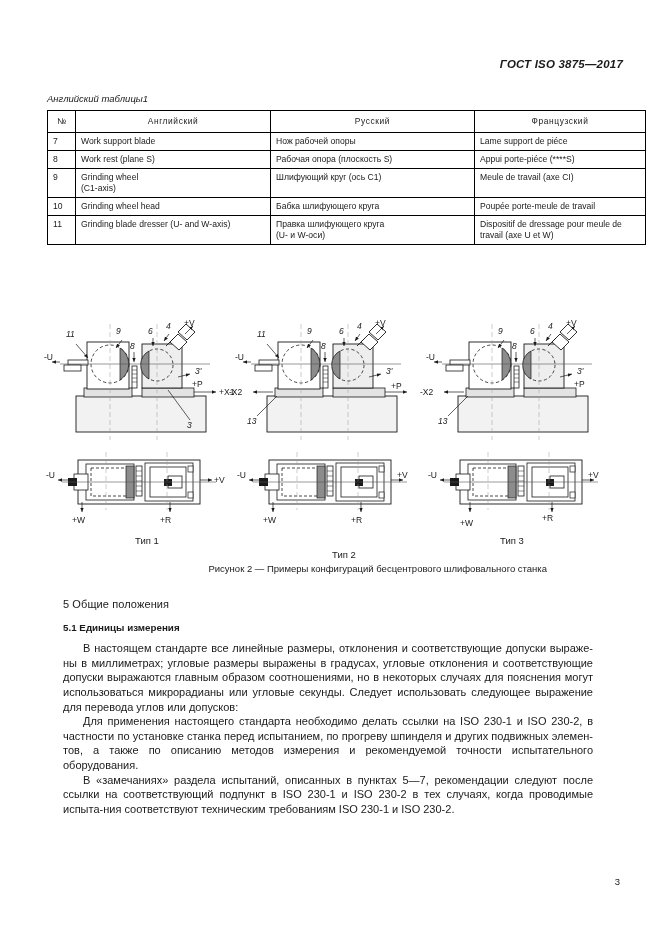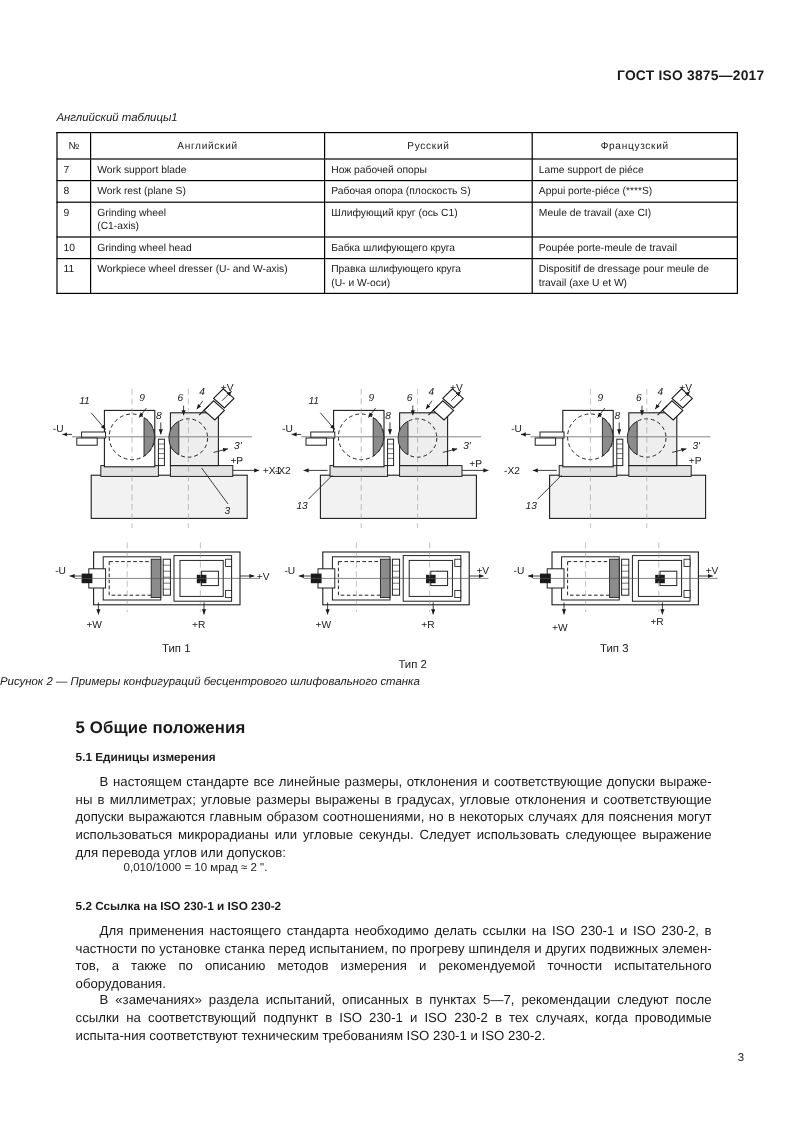--- a/index.html
+++ b/index.html
@@ -11,24 +11,25 @@
     font-family: "Liberation Sans", sans-serif;
     color: #1a1a1a;
     position: relative;
     overflow: hidden;
   }
   .page { position: relative; width: 661px; height: 935px; padding: 0; }
 
   
   .doc-header {
     position: absolute;
-    top: 58px; right: 24px;
+    top: 58px; right: 38px;
     font-size: 11.5px;
     font-weight: bold;
     letter-spacing: 0.2px;
+    font-style: italic;
   }
 
   
   .table-caption {
     position: absolute;
     top: 93px; left: 47px;
     font-size: 9.5px;
     font-style: italic;
   }
 
@@ -51,21 +52,21 @@
   table.spec thead th {
     text-align: center;
     font-size: 8.4px;
     letter-spacing: 0.6px;
     padding: 5px 4px;
     border-bottom: 1.6px solid #000;
   }
   table.spec thead th.num-h { letter-spacing: 0; }
   .col-num { width: 28px; text-align: left; }
   .col-en  { width: 195px; }
-  .col-ru  { width: 173px; }
+  .col-ru  { width: 204px; }
   .col-fr  { width: 171px; }
   td.justify { text-align: justify; }
 
   
   .figure-area {
     position: absolute;
     top: 296px; left: 40px;
     width: 580px; height: 250px;
   }
 
@@ -76,30 +77,29 @@
     font-size: 9.5px;
   }
   .type-captions span { position: absolute; }
   .tc1 { left: 95px; }
   .tc2 { left: 292px; margin-top: 14px; }
   .tc3 { left: 460px; }
 
   .fig-caption {
     position: absolute;
     top: 563px; left: 0; width: 547px;
-    text-align: left;
+    text-align: right;
     font-size: 9.5px;
-    font-style: italic;
   }
 
   
   .content { position: absolute; top: 598px; left: 63px; width: 530px; }
   h2.sec {
-    font-size: 14px;
-    font-weight: bold;
+    font-size: 11px;
+    font-weight: normal;
     margin: 0 0 12px 0;
     letter-spacing: 0.1px;
   }
   h3.subsec {
     font-size: 9.8px;
     font-weight: bold;
     margin: 0 0 8px 0;
   }
   h3.subsec.second { margin-top: 19px; }
   p.body {
@@ -166,21 +166,21 @@
           <td class="col-fr">Meule de travail (axe CI)</td>
         </tr>
         <tr>
           <td class="col-num">10</td>
           <td class="col-en">Grinding wheel head</td>
           <td class="col-ru">Бабка шлифующего круга</td>
           <td class="col-fr">Poupée porte-meule de travail</td>
         </tr>
         <tr>
           <td class="col-num">11</td>
-          <td class="col-en">Workpiece wheel dresser (U- and W-axis)</td>
+          <td class="col-en">Grinding blade dresser (U- and W-axis)</td>
           <td class="col-ru" style="white-space:pre-line">Правка шлифующего круга
 (U- и W-оси)</td>
           <td class="col-fr justify">Dispositif de dressage pour meule de travail (axe U et W)</td>
         </tr>
       </tbody>
     </table>
   </div>
 
   <div class="figure-area">
     <svg width="580" height="250" viewBox="0 0 580 250">
@@ -397,20 +397,18 @@
     <span class="tc2">Тип 2</span>
     <span class="tc3">Тип 3</span>
   </div>
 
   <div class="fig-caption">Рисунок 2 — Примеры конфигураций бесцентрового шлифовального станка</div>
 
   <div class="content">
     <h2 class="sec">5  Общие положения</h2>
     <h3 class="subsec">5.1  Единицы измерения</h3>
     <p class="body">В настоящем стандарте все линейные размеры, отклонения и соответствующие допуски выраже-ны в миллиметрах; угловые размеры выражены в градусах, угловые отклонения и  соответствующие допуски выражаются главным образом соотношениями, но в некоторых случаях для пояснения могут использоваться микрорадианы или угловые секунды. Следует использовать следующее выражение для перевода углов или допусков:</p>
-    <p class="formula">0,010/1000 = 10 мрад ≈ 2 ".</p>
-    <h3 class="subsec second">5.2 Ссылка на ISO 230-1 и ISO 230-2</h3>
     <p class="body">Для применения настоящего стандарта необходимо делать ссылки на ISO 230-1 и ISO 230-2, в частности по установке станка перед испытанием, по прогреву шпинделя и других подвижных элемен-тов, а также по описанию методов измерения и рекомендуемой точности испытательного оборудования.</p>
     <p class="body">В «замечаниях» раздела испытаний, описанных в пунктах 5—7, рекомендации следуют  после ссылки на соответствующий подпункт в ISO 230-1 и ISO 230-2 в тех случаях, когда проводимые испыта-ния соответствуют техническим требованиям ISO 230-1 и ISO 230-2.</p>
   </div>
 
   <div class="page-number">3</div>
 </div>
 
 </body></html>

